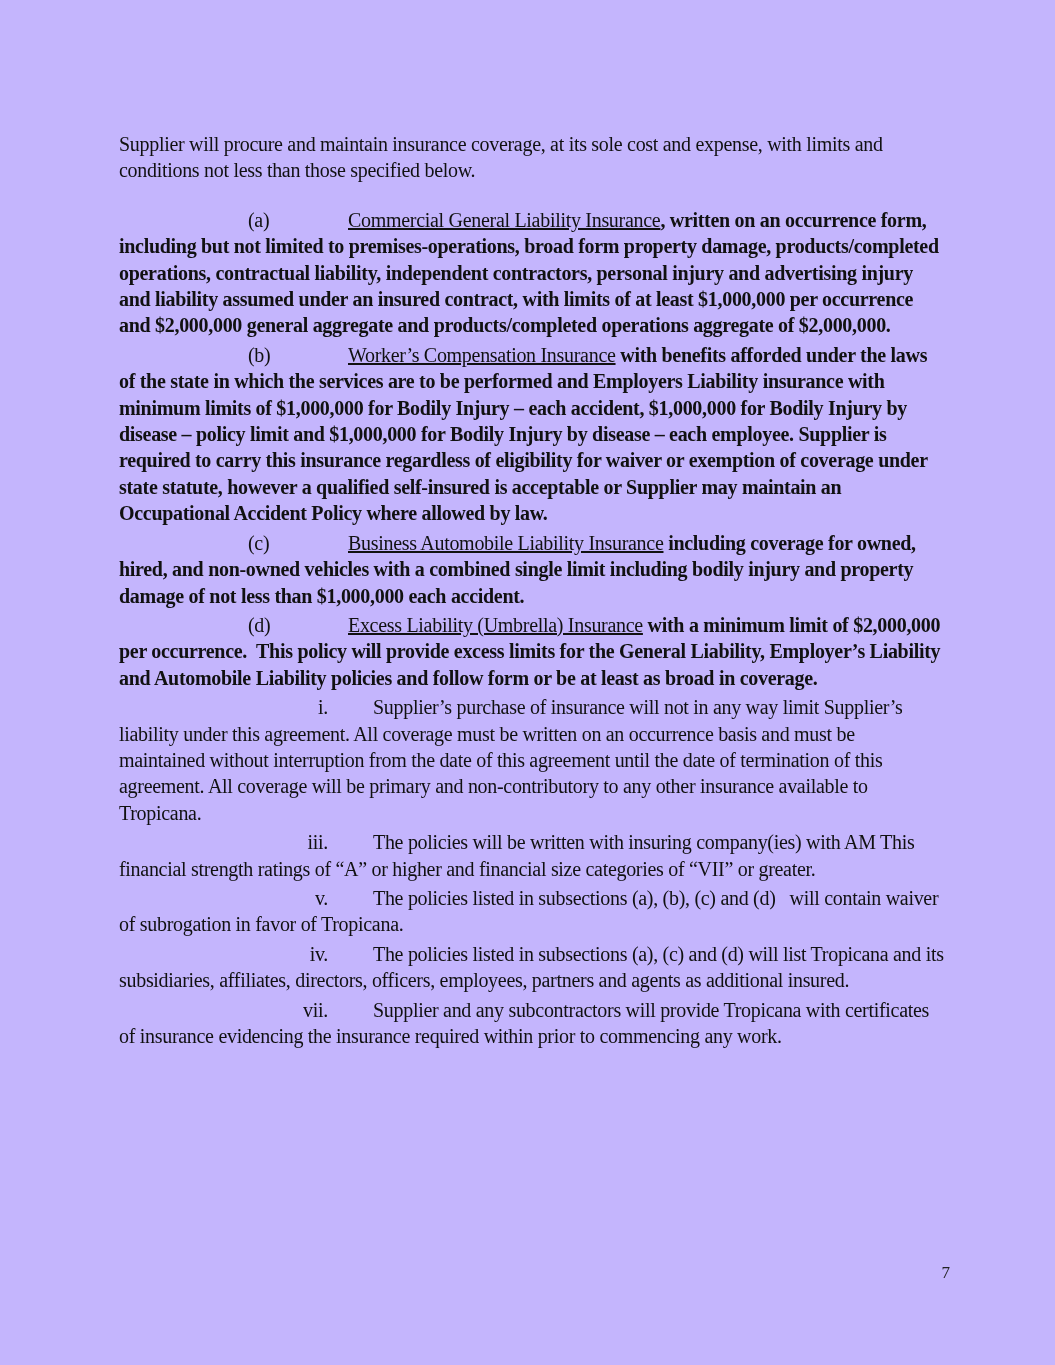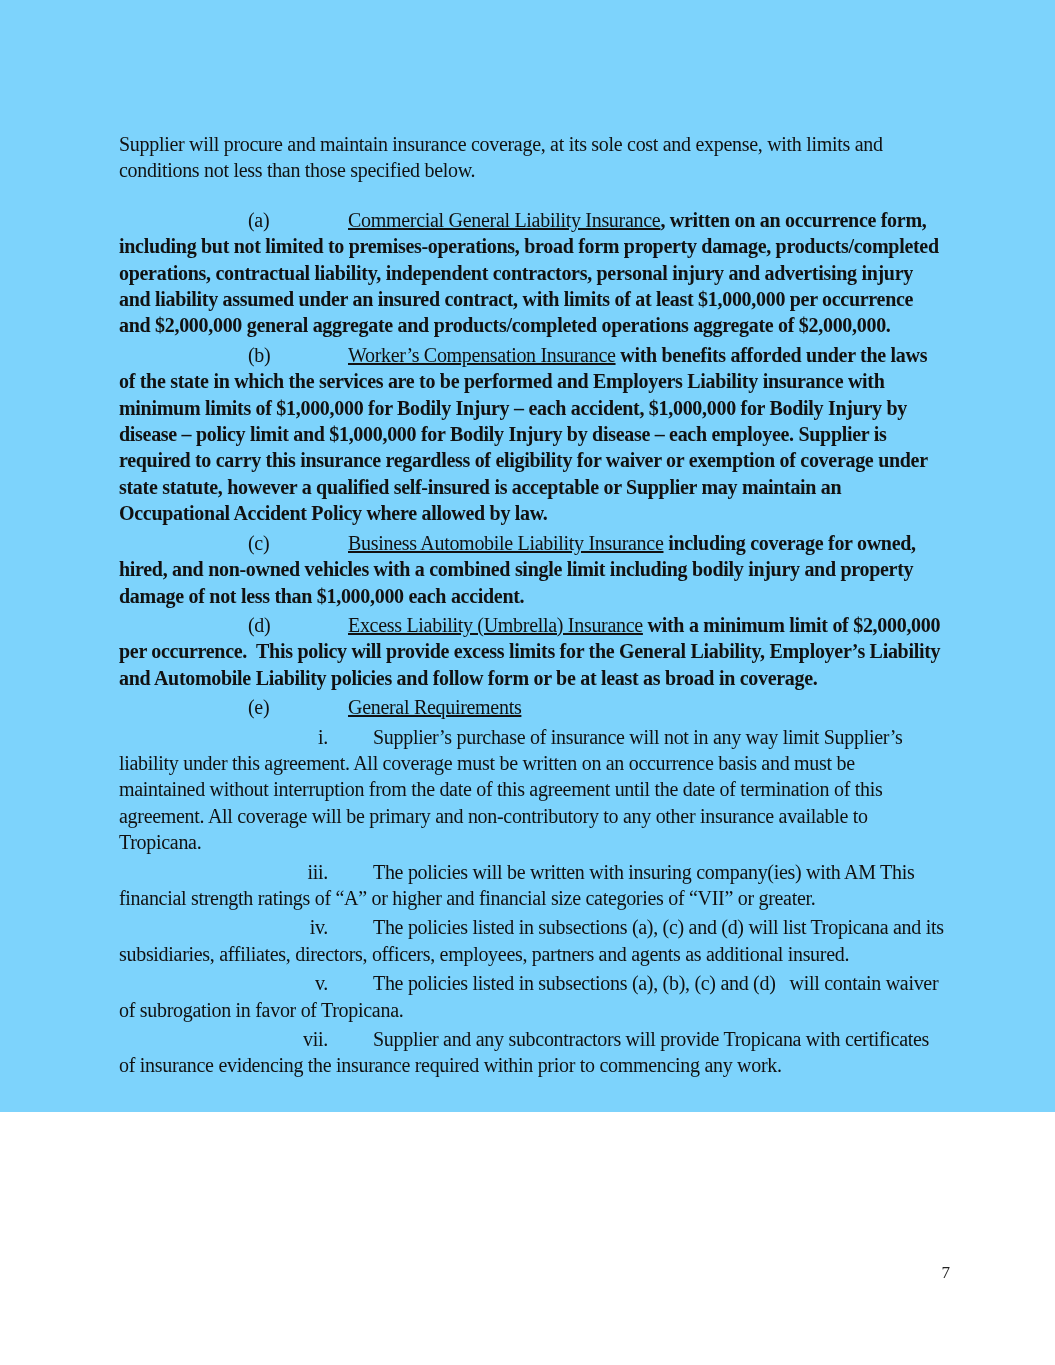--- a/index.html
+++ b/index.html
@@ -12,24 +12,24 @@
     height: 1365px;
     position: relative;
     overflow: hidden;
     font-family: "Liberation Serif", serif;
     color: #111111;
   }
   .page {
     position: absolute;
     left: 0; top: 0;
     width: 1055px;
-    height: 1112px;
+    height: 1365px;
     box-sizing: border-box;
     padding: 131px 110px 0 119px;
-    background: #7dd3fc;
+    background: #c4b5fd;
   }
   .page p {
     margin: 0 0 3px 0;
     font-size: 20px;
     letter-spacing: -0.3px;
     line-height: 26.4px;
     text-align: left;
   }
   .pre-gap {
     height: 20px;
@@ -81,29 +81,28 @@
   <div class="pre-gap"></div>
 
   <p class="sec"><span class="slabel">(a)</span><span class="stitle">Commercial General Liability Insurance</span><span class="sbody">, written on an occurrence form, including but not limited to premises-operations, broad form property damage, products/completed operations, contractual liability, independent contractors, personal injury and advertising injury and liability assumed under an insured contract, with limits of at least $1,000,000 per occurrence and $2,000,000 general aggregate and products/completed operations aggregate of $2,000,000.</span></p>
 
   <p class="sec"><span class="slabel">(b)</span><span class="stitle">Worker’s Compensation Insurance</span><span class="sbody"> with benefits afforded under the laws of the state in which the services are to be performed and Employers Liability insurance with minimum limits of $1,000,000 for Bodily Injury – each accident, $1,000,000 for Bodily Injury by disease – policy limit and $1,000,000 for Bodily Injury by disease – each employee. Supplier is required to carry this insurance regardless of eligibility for waiver or exemption of coverage under state statute, however a qualified self-insured is acceptable or Supplier may maintain an Occupational Accident Policy where allowed by law.</span></p>
 
   <p class="sec"><span class="slabel">(c)</span><span class="stitle">Business Automobile Liability Insurance</span><span class="sbody"> including coverage for owned, hired, and non-owned vehicles with a combined single limit including bodily injury and property damage of not less than $1,000,000 each accident.</span></p>
 
   <p class="sec"><span class="slabel">(d)</span><span class="stitle">Excess Liability (Umbrella) Insurance</span><span class="sbody"> with a minimum limit of $2,000,000 per occurrence.  This policy will provide excess limits for the General Liability, Employer’s Liability and Automobile Liability policies and follow form or be at least as broad in coverage.</span></p>
 
-  <p class="sec"><span class="slabel">(e)</span><span class="stitle">General Requirements</span></p>
 
   <p class="req"><span class="rnum">i.</span><span class="rtab"></span><span class="rtext">Supplier’s purchase of insurance will not in any way limit Supplier’s liability under this agreement. All coverage must be written on an occurrence basis and must be maintained without interruption from the date of this agreement until the date of termination of this agreement. All coverage will be primary and non-contributory to any other insurance available to Tropicana.</span></p>
 
 
   <p class="req"><span class="rnum">iii.</span><span class="rtab"></span><span class="rtext">The policies will be written with insuring company(ies) with AM This financial strength ratings of “A” or higher and financial size categories of “VII” or greater.</span></p>
 
+  <p class="req"><span class="rnum">v.</span><span class="rtab"></span><span class="rtext">The policies listed in subsections (a), (b), (c) and (d)   will contain waiver of subrogation in favor of Tropicana.</span></p>
+
   <p class="req"><span class="rnum">iv.</span><span class="rtab"></span><span class="rtext">The policies listed in subsections (a), (c) and (d) will list Tropicana and its subsidiaries, affiliates, directors, officers, employees, partners and agents as additional insured.</span></p>
-
-  <p class="req"><span class="rnum">v.</span><span class="rtab"></span><span class="rtext">The policies listed in subsections (a), (b), (c) and (d)   will contain waiver of subrogation in favor of Tropicana.</span></p>
 
 
   <p class="req"><span class="rnum">vii.</span><span class="rtab"></span><span class="rtext">Supplier and any subcontractors will provide Tropicana with certificates of insurance evidencing the insurance required within prior to commencing any work.</span></p>
 
   <div class="pagenum">7</div>
 
 </div>
 
 </body></html>

